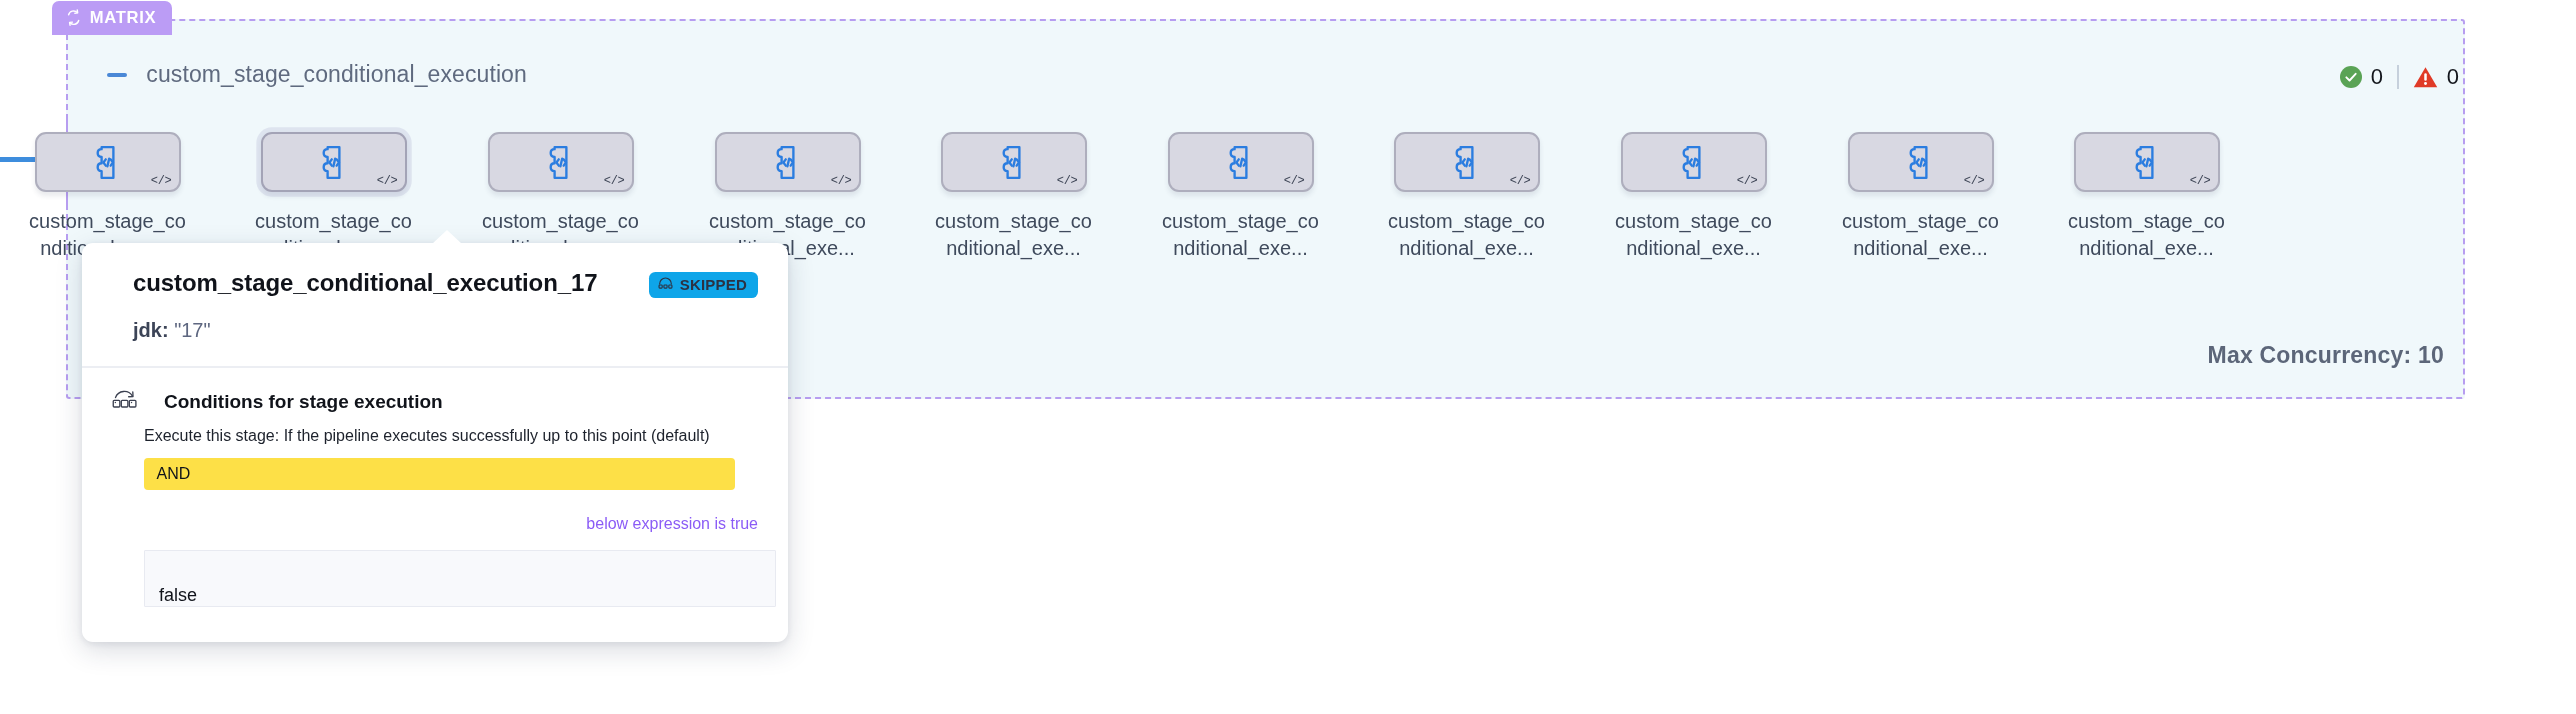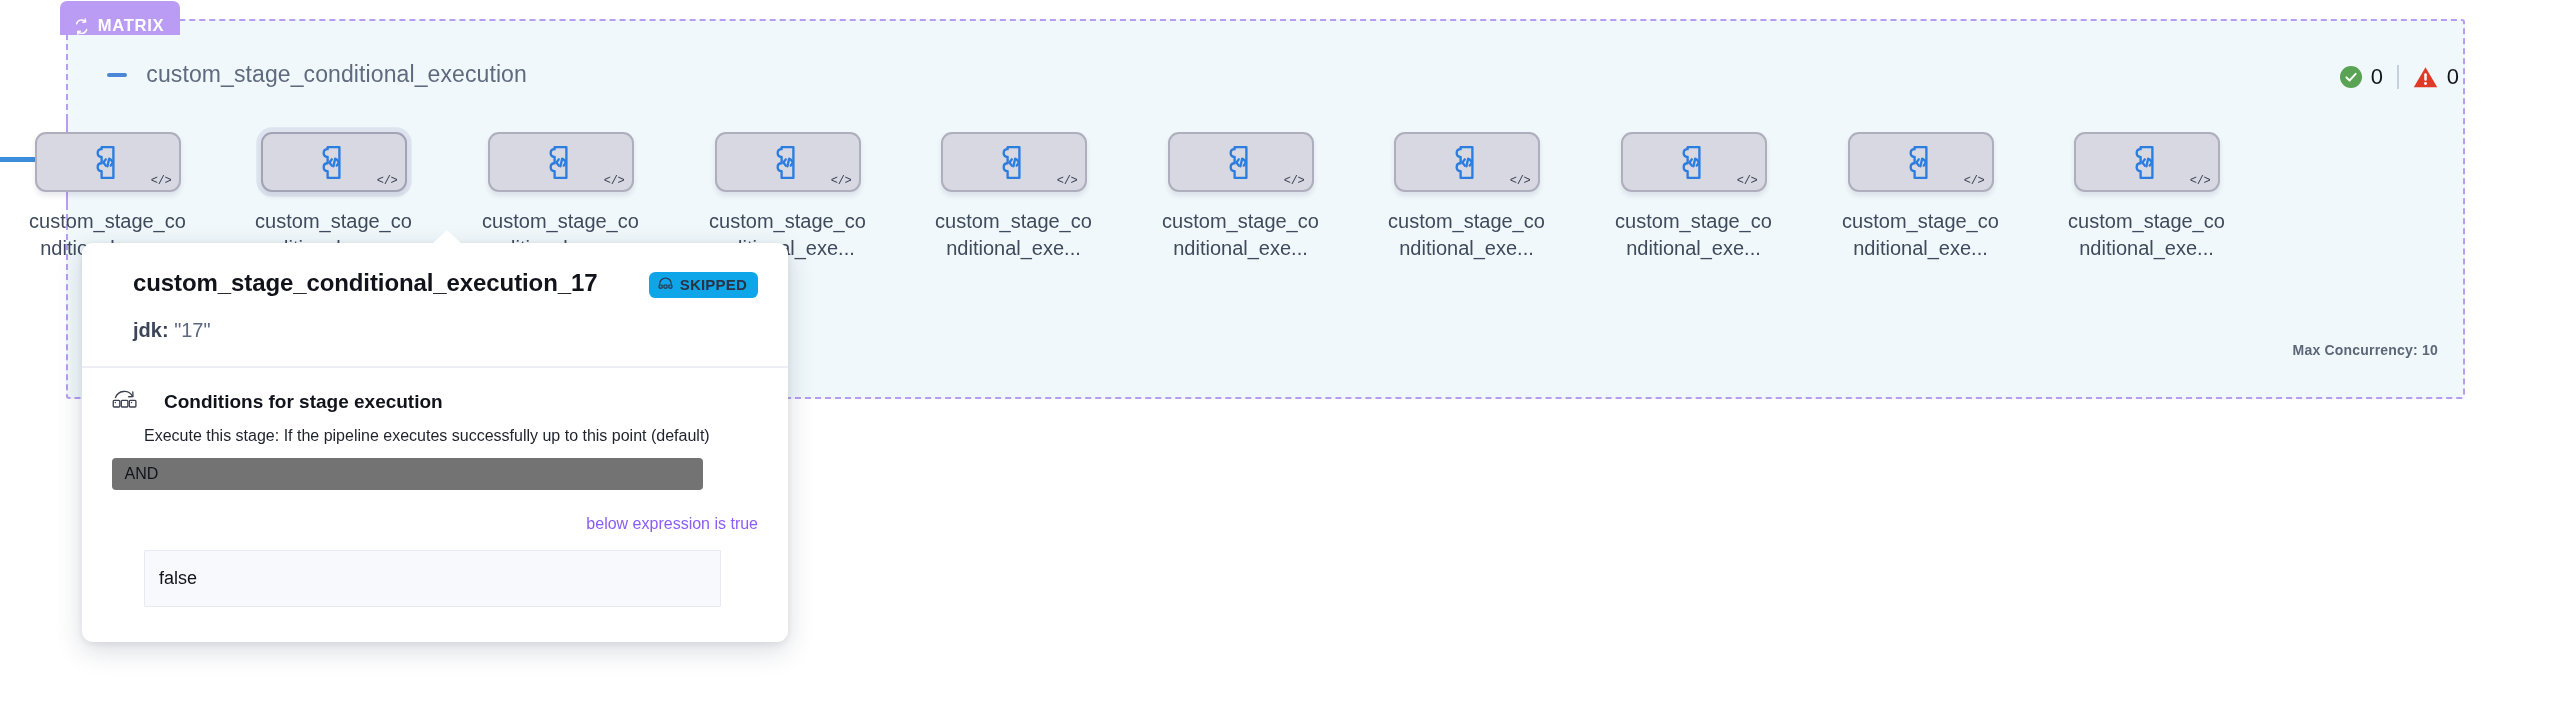--- a/index.html
+++ b/index.html
@@ -49,24 +49,24 @@
     top: 116px;
     width: 2.4px;
     height: 90px;
     background: #b79df0;
     z-index: 3;
   }
 
   
   .matrix-badge {
     position: absolute;
-    left: 60px;
+    left: 52px;
     top: 0.8px;
     display: flex;
-    align-items: flex-end;
+    align-items: center;
     gap: 7px;
     height: 34px;
     padding: 0 16px 0 13.4px;
     background: #bb9cf5;
     border-radius: 7px 7px 0 0;
     color: #ffffff;
     z-index: 5;
   }
   .matrix-badge-label {
     font-size: 16.6px;
@@ -196,23 +196,23 @@
     text-align: center;
     font-size: 20px;
     line-height: 1.33;
     color: #3f4a5c;
     word-break: break-all;
   }
 
   
   .max-concurrency {
     position: absolute;
-    right: 138px;
+    right: 132px;
     top: 342px;
-    font-size: 14px;
+    font-size: 23px;
     font-weight: 700;
     color: #5c6679;
     letter-spacing: 0.2px;
     white-space: nowrap;
     z-index: 4;
   }
 
   
   .popover {
     position: absolute;
@@ -297,50 +297,51 @@
   }
   .cond-desc {
     margin-top: 13px;
     margin-left: 32px;
     font-size: 16px;
     color: #1d222c;
     line-height: 1.3;
   }
   .cond-select {
     margin-top: 11px;
+    margin-left: 32px;
     width: 591px;
     height: 32px;
-    background: #737373;
+    background: #fde047;
     border: none;
     border-radius: 4px;
     display: flex;
     align-items: center;
     padding: 0 12.6px;
     font-size: 16px;
     color: #10131a;
     cursor: pointer;
   }
   .cond-note {
     margin-top: 24px;
     margin-left: 32px;
     font-size: 16px;
     color: #8b5cf6;
     line-height: 1.2;
     text-align: right;
   }
   .cond-input {
     margin-top: 17.3px;
     margin-left: 32px;
-    width: 577px;
+    width: 632px;
     height: 57px;
     background: #f8f9fc;
     border: 1.6px solid #e8eaf1;
     border-radius: 1px;
     display: flex;
-    align-items: center;
+    align-items: flex-end;
     padding: 0 14px;
     font-size: 18px;
     color: #10131a;
     cursor: text;
   }
 </style>
 </head>
 <body>
 
 <div id="root">

